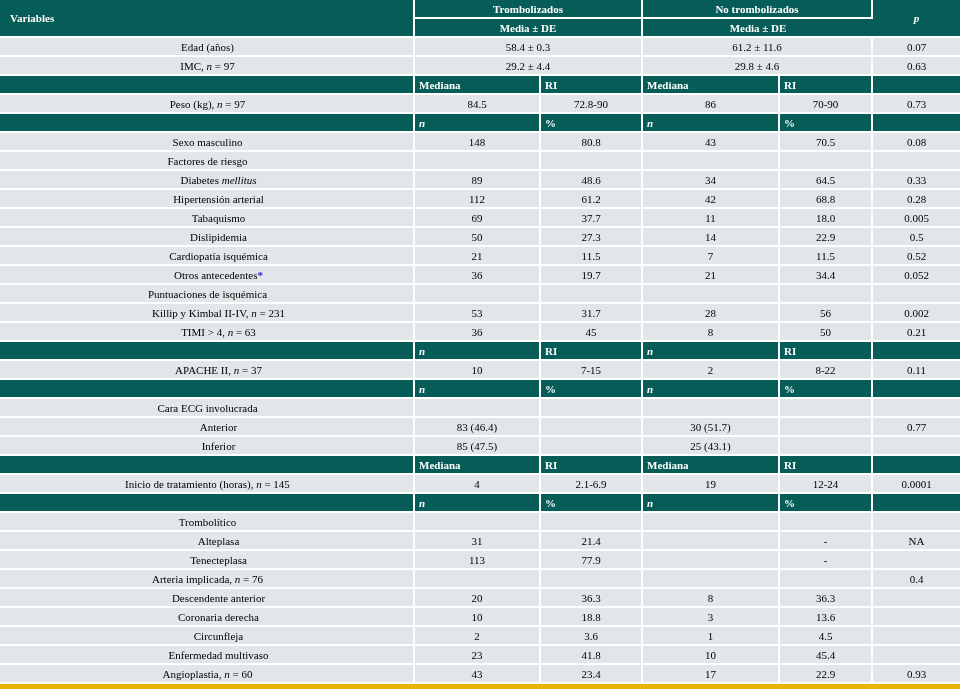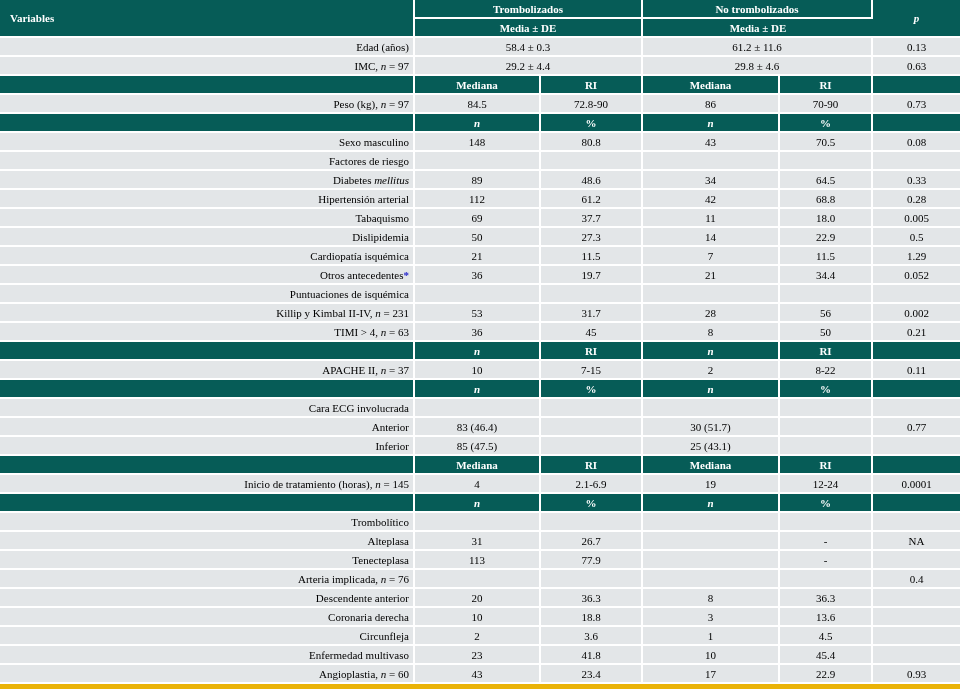--- a/index.html
+++ b/index.html
@@ -7,23 +7,23 @@
         font-family:Liberation Serif, serif;}
   table{width:960px;border-collapse:separate;border-spacing:0;table-layout:fixed;
         font-size:11px;color:#000;}
   th,td{height:17px;padding:0 4px;border-right:2px solid #fff;border-bottom:2px solid #fff;
         overflow:hidden;white-space:nowrap;vertical-align:middle;}
   th:last-child,td:last-child{border-right:none;}
   thead th{background:#065c57;color:#fff;font-weight:bold;text-align:center;}
   th.var-head{text-align:left;padding-left:10px;}
   th.p-head{font-style:italic;}
   td{background:#e3e6e8;text-align:center;}
-  td.lbl{text-align:right;padding-left:6px;}
+  td.lbl{text-align:center;padding-left:6px;}
   td.lbl.ind{padding-left:28px;}
-  tr.subhead td{background:#065c57;color:#fff;font-weight:bold;text-align:center;}
+  tr.subhead td{background:#065c57;color:#fff;font-weight:bold;text-align:left;}
   .it{font-style:italic;}
   .star{color:#2323cc;font-weight:bold;text-decoration:none;cursor:pointer;}
 </style>
 </head>
 <body>
 
 <div id="page">
   <table>
     <colgroup>
       <col style="width:415px">
@@ -43,21 +43,21 @@
       <tr>
         <th colspan="2">Media ± DE</th>
         <th colspan="2">Media ± DE</th>
       </tr>
     </thead>
     <tbody>
         <tr>
           <td class="lbl"><span>Edad (años)</span></td>
           <td colspan="2">58.4 ± 0.3</td>
           <td colspan="2">61.2 ± 11.6</td>
-          <td>0.13</td>
+          <td>0.07</td>
         </tr>
         <tr>
           <td class="lbl"><span>IMC, </span><span class="it">n</span><span> = 97</span></td>
           <td colspan="2">29.2 ± 4.4</td>
           <td colspan="2">29.8 ± 4.6</td>
           <td>0.63</td>
         </tr>
         <tr class="subhead">
           <td></td>
           <td>Mediana</td>
@@ -129,21 +129,21 @@
           <td>14</td>
           <td>22.9</td>
           <td>0.5</td>
         </tr>
         <tr>
           <td class="lbl ind"><span>Cardiopatía isquémica</span></td>
           <td>21</td>
           <td>11.5</td>
           <td>7</td>
           <td>11.5</td>
-          <td>1.29</td>
+          <td>0.52</td>
         </tr>
         <tr>
           <td class="lbl ind"><span>Otros antecedentes</span><span class="star">*</span></td>
           <td>36</td>
           <td>19.7</td>
           <td>21</td>
           <td>34.4</td>
           <td>0.052</td>
         </tr>
         <tr>
@@ -246,21 +246,21 @@
           <td class="lbl"><span>Trombolítico</span></td>
           <td></td>
           <td></td>
           <td></td>
           <td></td>
           <td></td>
         </tr>
         <tr>
           <td class="lbl ind"><span>Alteplasa</span></td>
           <td>31</td>
-          <td>26.7</td>
+          <td>21.4</td>
           <td></td>
           <td>-</td>
           <td>NA</td>
         </tr>
         <tr>
           <td class="lbl ind"><span>Tenecteplasa</span></td>
           <td>113</td>
           <td>77.9</td>
           <td></td>
           <td>-</td>

